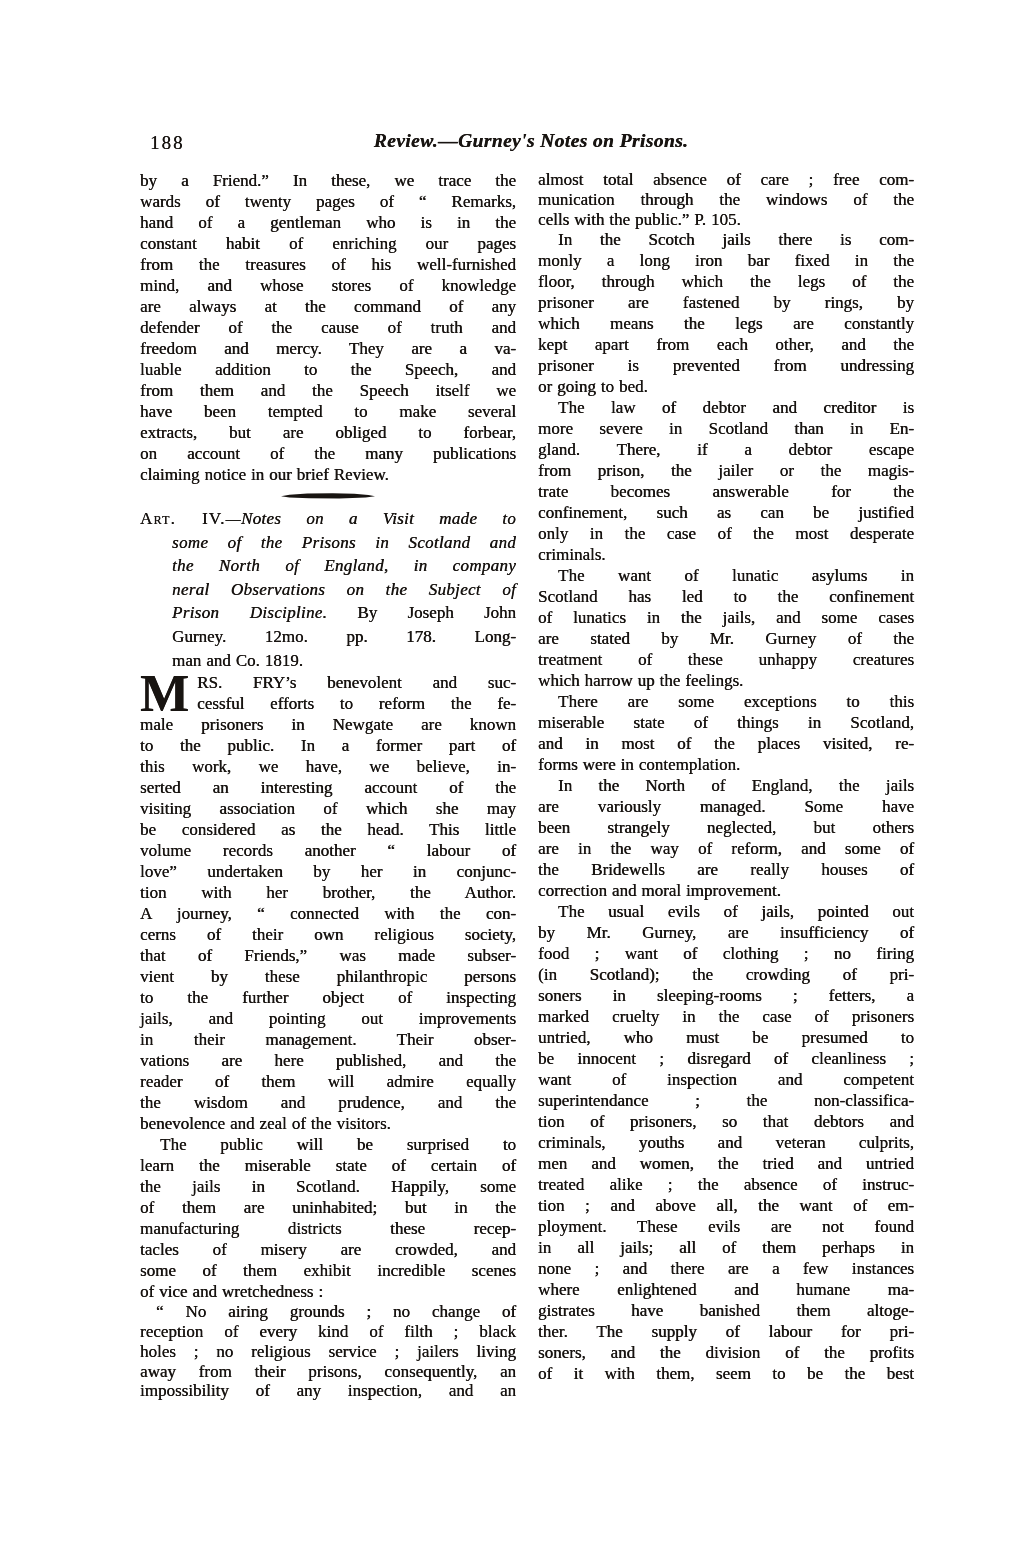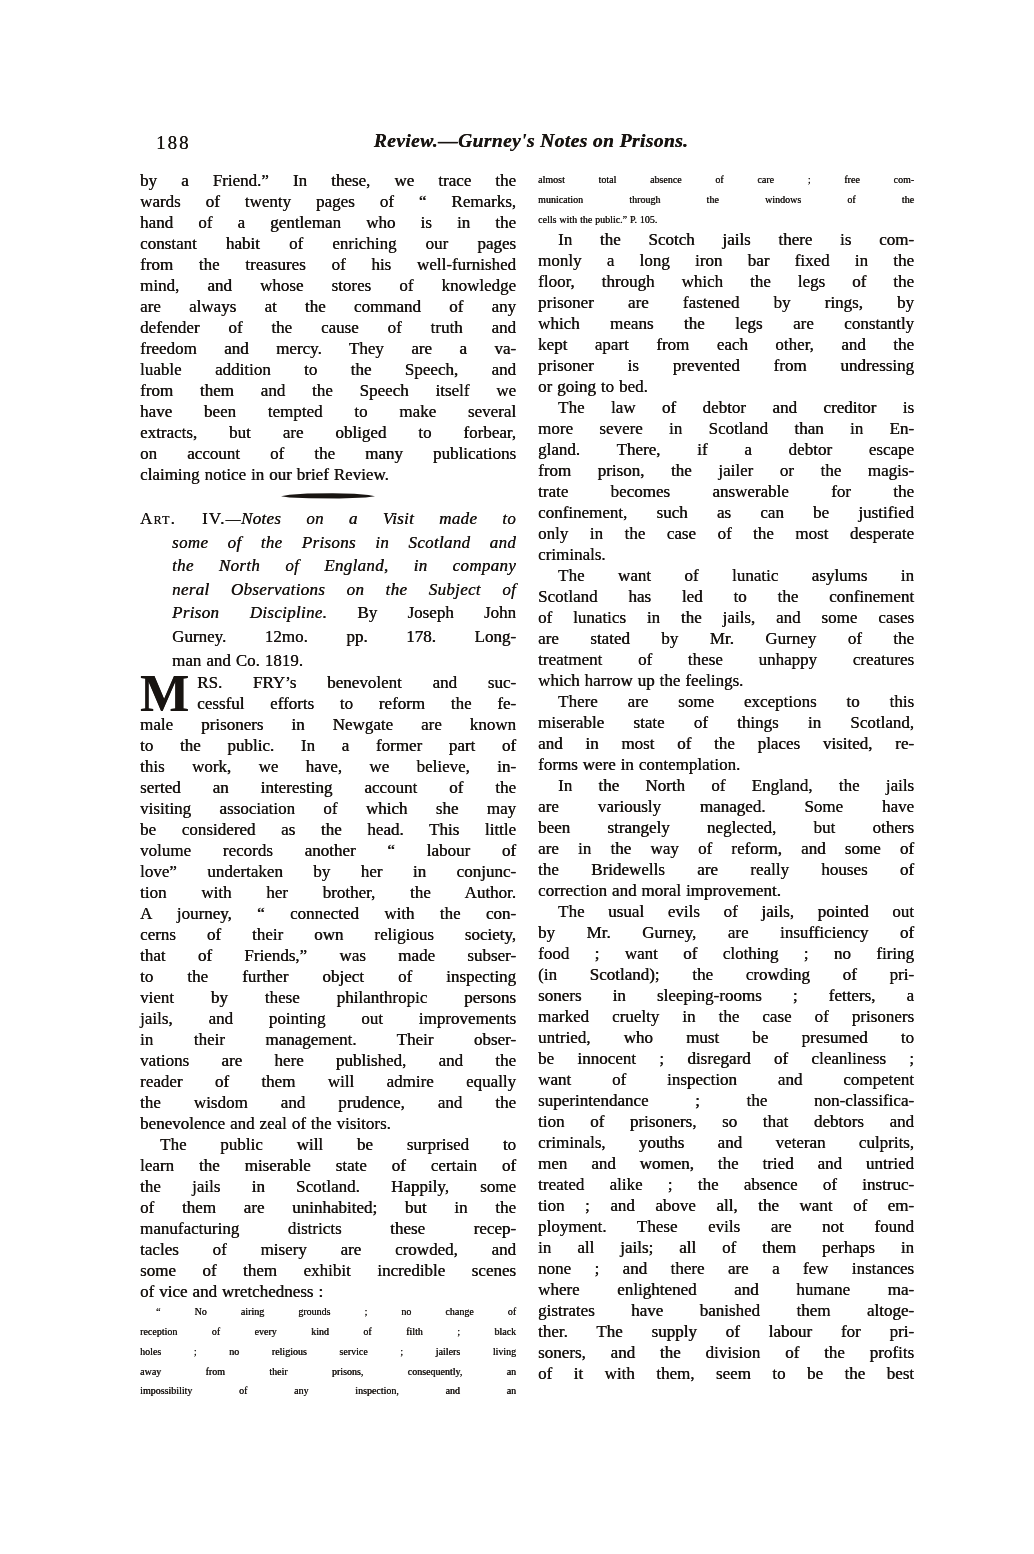--- a/index.html
+++ b/index.html
@@ -9,42 +9,42 @@
     font-family:"Liberation Serif","DejaVu Serif",serif;
     color:#181411;
     overflow:hidden;
     position:relative;
   }
   .page{position:absolute;inset:0;}
   
   .inked{text-shadow:0.35px 0 currentColor;}
 
   .header{position:absolute;top:130px;left:148px;width:766px;height:34px;}
-  .pageno{position:absolute;left:8px;top:2px;font-size:19px;letter-spacing:2px;}
+  .pageno{position:absolute;left:2px;top:2px;font-size:19px;letter-spacing:2px;}
   .running{display:block;text-align:center;font-style:italic;font-weight:bold;font-size:19.5px;letter-spacing:0.4px;}
 
   .columns{position:absolute;top:170px;left:140px;width:774px;display:flex;gap:22px;align-items:flex-start;}
   .col{width:376px;}
 
   .block{margin:0;}
   .ln{
     font-size:17px;line-height:21px;
     text-align:justify;text-align-last:justify;
     word-spacing:0.04em;
   }
   .ln.end{text-align-last:left;}
   .ln.ind{text-indent:20px;}
 
   .heading .ln{line-height:23.6px;}
   .heading .ln.hang{margin-left:32px;}
   .seg-sc{font-variant:small-caps;letter-spacing:1.2px;}
   .seg-i{font-style:italic;letter-spacing:0.3px;}
   .seg-r{font-style:normal;}
 
-  .quote .ln{font-size:10px;line-height:19.8px;}
+  .quote .ln{font-size:17px;line-height:19.8px;}
   .quote .ln.ind{text-indent:16px;}
 
   .dropcap{
     float:left;
     font-size:52px;line-height:40px;height:40px;
     font-weight:bold;
     margin:2px 8px 0 0;
   }
 
   .divider{height:22px;display:flex;align-items:center;justify-content:center;}
@@ -101,22 +101,22 @@
           <div class="ln">this work, we have, we believe, in-</div>
           <div class="ln">serted an interesting account of the</div>
           <div class="ln">visiting association of which she may</div>
           <div class="ln">be considered as the head.  This little</div>
           <div class="ln">volume records another “ labour of</div>
           <div class="ln">love” undertaken by her in conjunc-</div>
           <div class="ln">tion with her brother, the Author.</div>
           <div class="ln">A journey, “ connected with the con-</div>
           <div class="ln">cerns of their own religious society,</div>
           <div class="ln">that of Friends,” was made subser-</div>
+          <div class="ln">vient by these philanthropic persons</div>
           <div class="ln">to the further object of inspecting</div>
-          <div class="ln">vient by these philanthropic persons</div>
           <div class="ln">jails, and pointing out improvements</div>
           <div class="ln">in their management.  Their obser-</div>
           <div class="ln">vations are here published, and the</div>
           <div class="ln">reader of them will admire equally</div>
           <div class="ln">the wisdom and prudence, and the</div>
           <div class="ln end">benevolence and zeal of the visitors.</div>
         </div>
         <div class="block paragraph">
           <div class="ln ind">The public will be surprised to</div>
           <div class="ln">learn the miserable state of certain of</div>

